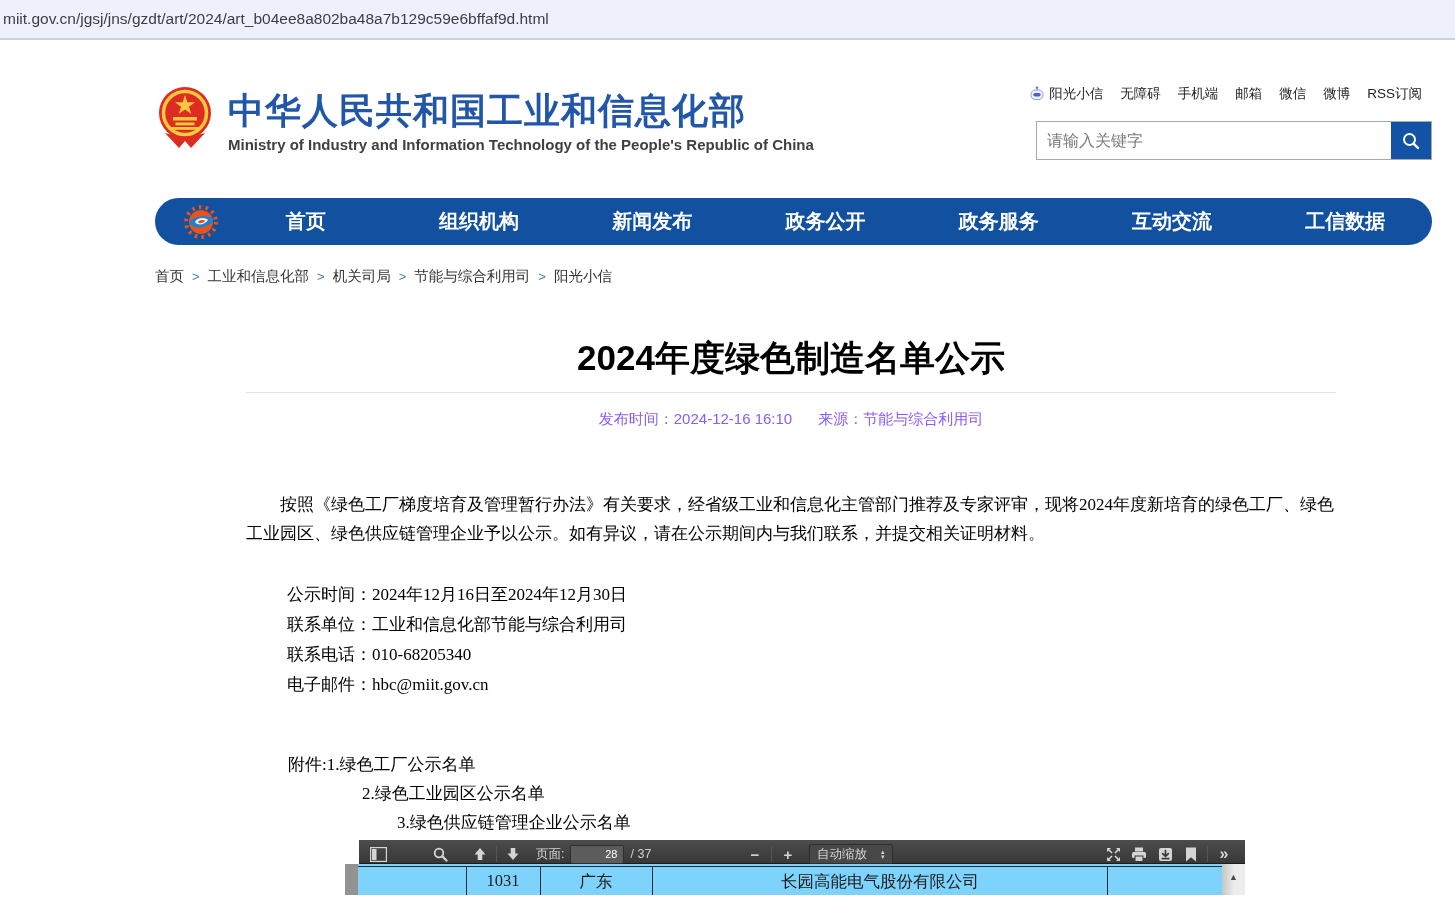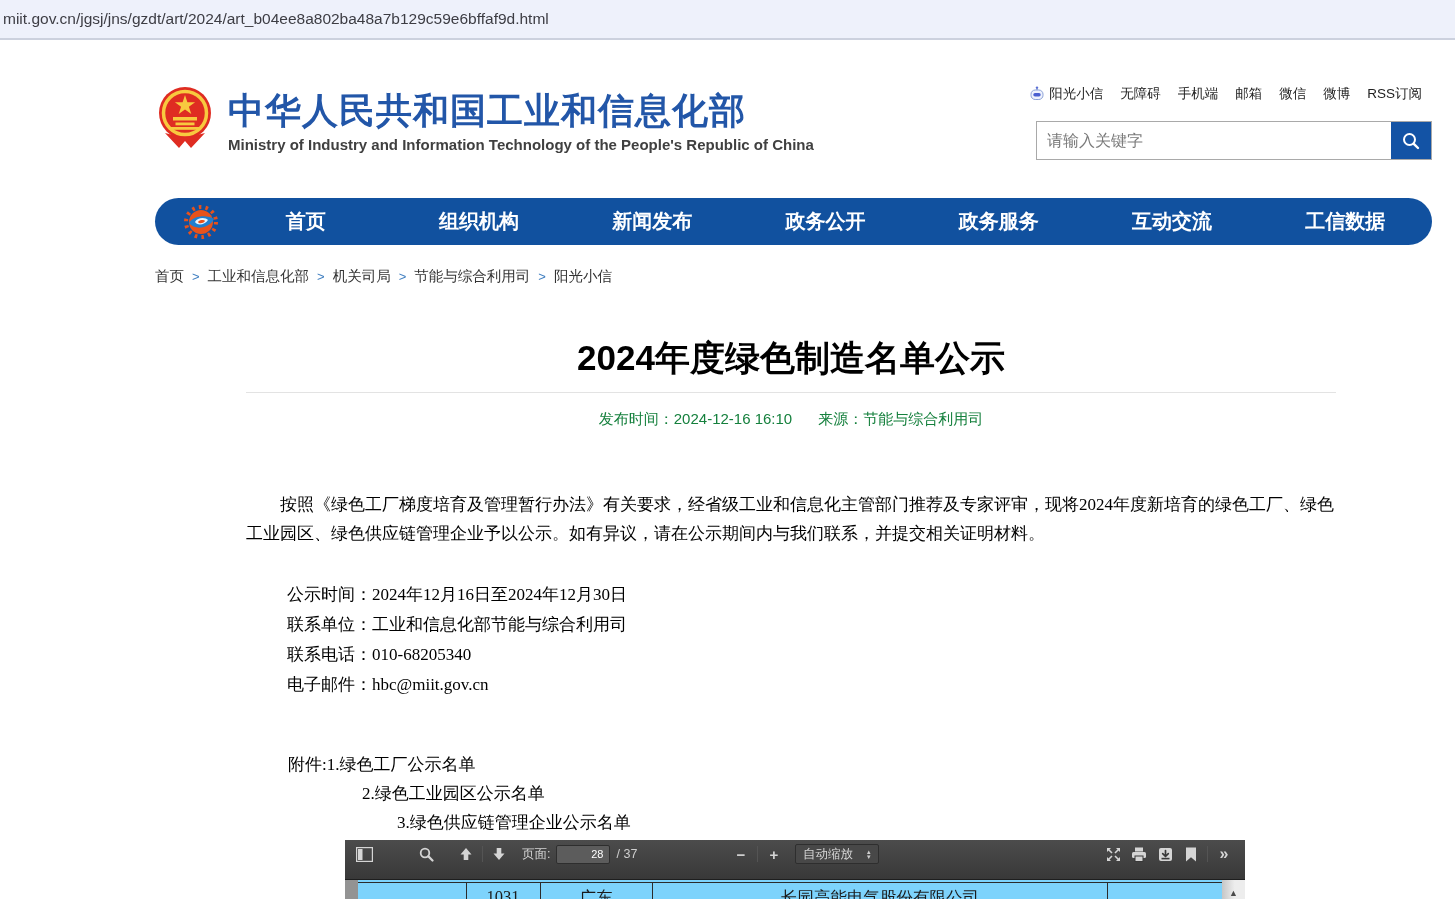--- a/index.html
+++ b/index.html
@@ -44,35 +44,35 @@
   .breadcrumb { position:absolute; top:267px; left:155px; font-size:14.5px; color:#333;
                 display:flex; align-items:center; }
   .breadcrumb a { color:#333; text-decoration:none; }
   .crumb-sep { color:#3f7ec0; margin:0 8px; font-size:13px; }
 
   
   .article { position:absolute; top:330px; left:246px; width:1090px; }
   .article h1 { margin-top:8px; text-align:center; font-size:35px; font-weight:bold;
                 color:#000; line-height:40px; }
   .article-divider { margin-top:14px; border-top:1px solid #e3e3e3; }
-  .article-meta { margin-top:17px; text-align:center; font-size:15px; color:#15803d; }
+  .article-meta { margin-top:17px; text-align:center; font-size:15px; color:#8b5cf6; }
   .article-meta .meta-gap { display:inline-block; width:26px; }
   .article-body { font-family:"Liberation Serif","DejaVu Serif",serif; font-size:17px; color:#000; }
   .para { margin-top:61px; line-height:29px; text-indent:2em; }
   .info-lines { margin-top:32px; margin-left:41px; line-height:30px; }
   .attachments { margin-top:50px; margin-left:42px; line-height:29px; }
   .attach-l2 { margin-left:74px; }
   .attach-l3 { margin-left:109px; }
 
   
   .pdf { position:absolute; top:840px; left:345px; width:900px; height:120px;
          display:flex; flex-direction:column; }
-  .pdf-toolbar { position:relative; height:40px; flex:none;
+  .pdf-toolbar { position:relative; height:24px; flex:none;
                  background:linear-gradient(#4c4c4c,#383838); border-bottom:1px solid #1e1e1e;
-                 color:#d5d5d5; font-size:12.5px; }
+                 color:#d5d5d5; font-size:12.5px;margin-left:14px; }
   .tb-left { position:absolute; left:0; top:0; height:28px; display:flex; align-items:center; }
   .tb-center { position:absolute; left:383px; top:0; height:28px; display:flex; align-items:center; }
   .tb-right { position:absolute; right:8px; top:0; height:28px; display:flex; align-items:center; }
   .tb-btn { background:none; border:none; padding:0; margin:0; cursor:pointer;
             display:flex; align-items:center; justify-content:center; width:26px; height:28px; }
   .tb-divider { width:1px; height:16px; background:#272727; border-right:1px solid #545454; margin:0 3px; }
   .page-label { margin:0 6px 0 10px; }
   .page-input { width:54px; height:19px; background:#5c5c5c; border:1px solid #2e2e2e;
                 border-radius:2px; color:#fff; font-size:11px; text-align:right;
                 padding-right:6px; font-family:"Liberation Sans",sans-serif; }

